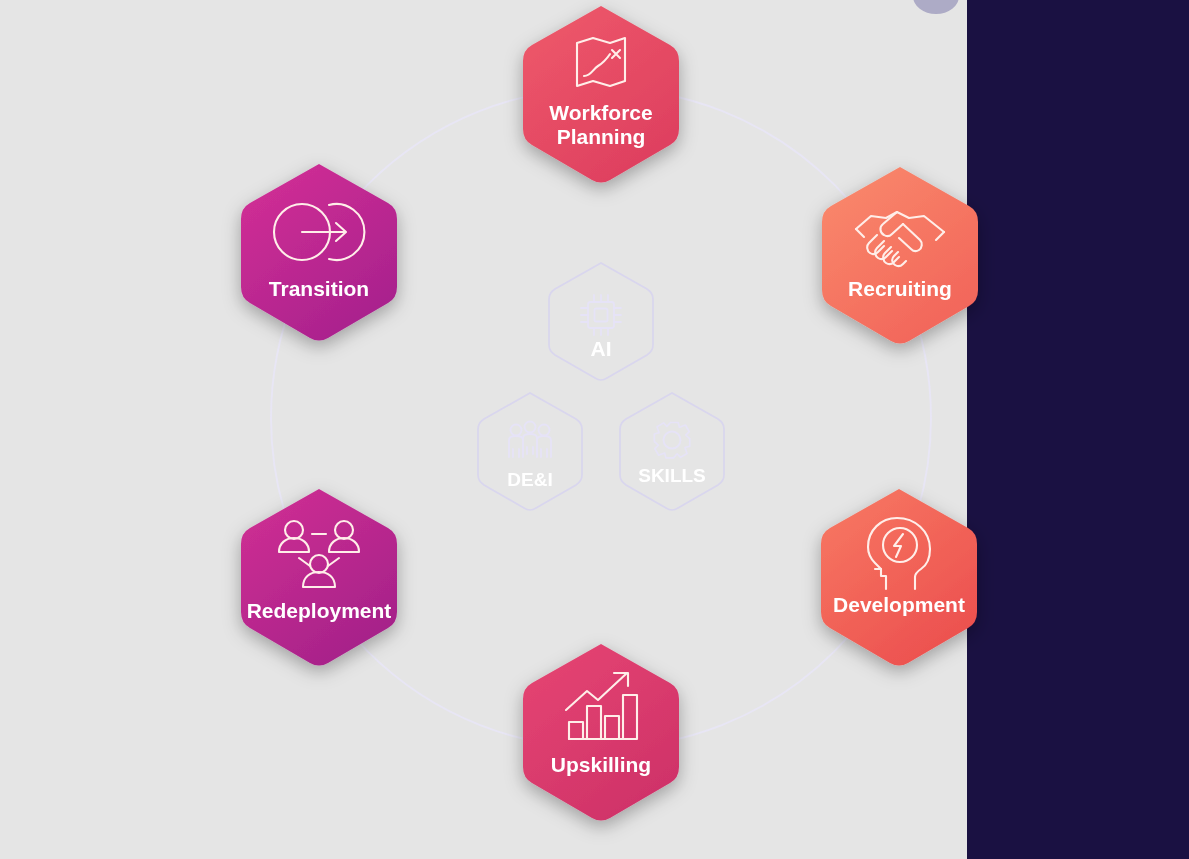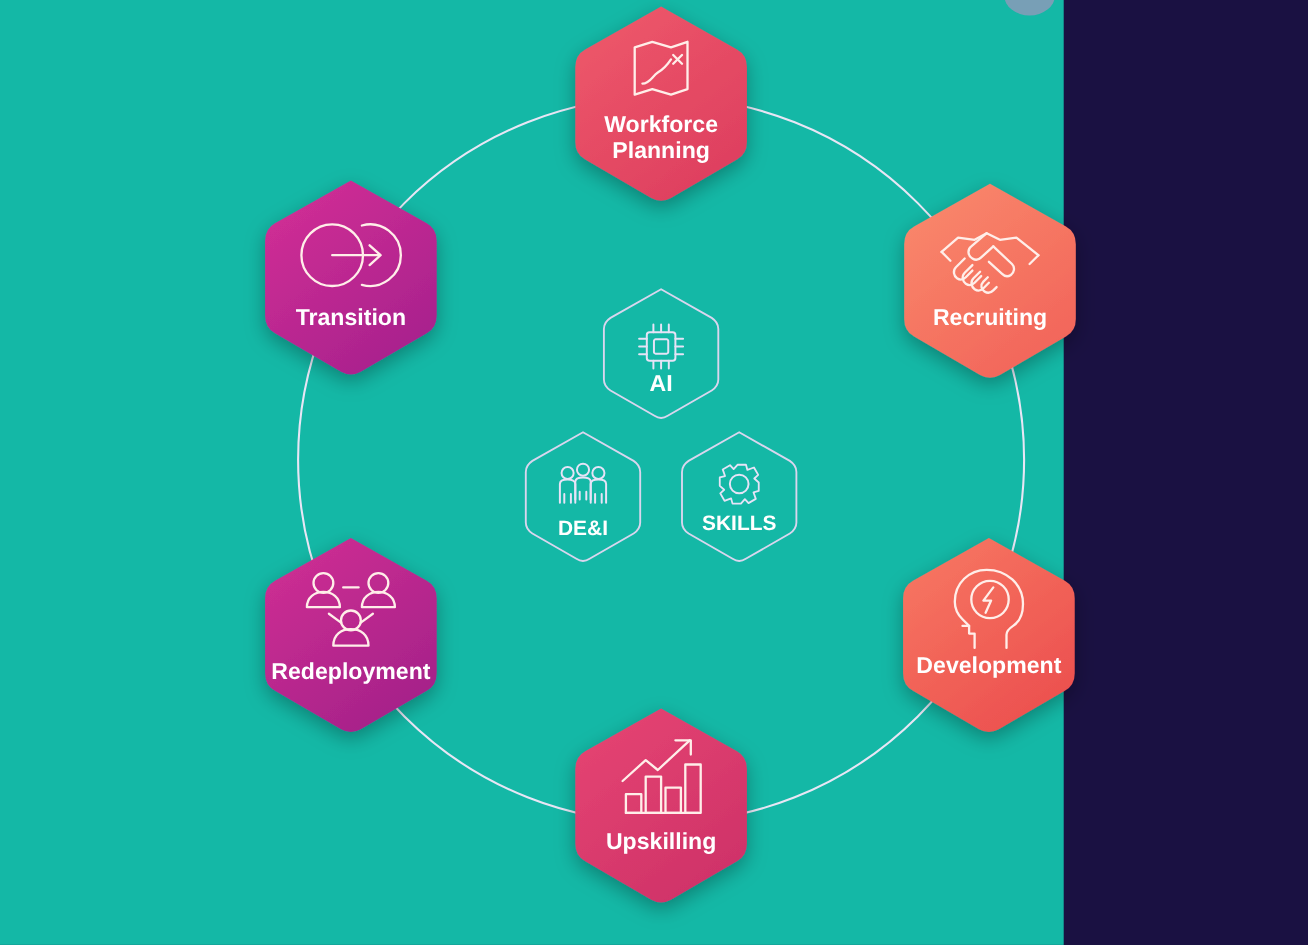--- a/index.html
+++ b/index.html
@@ -13,21 +13,21 @@
     height: 859px;
     overflow: hidden;
     font-family: "Liberation Sans", sans-serif;
     position: relative;
   }
   #stage {
     position: absolute;
     top: 0; left: 0;
     width: 967px;
     height: 859px;
-    background: #14b8a6;
+    background: #e5e5e5;
     text-align: right;
   }
   #diagram-svg {
     position: absolute;
     top: 0; left: 0;
     width: 1189px;
     height: 859px;
     display: block;
   }
   .hex-label {

